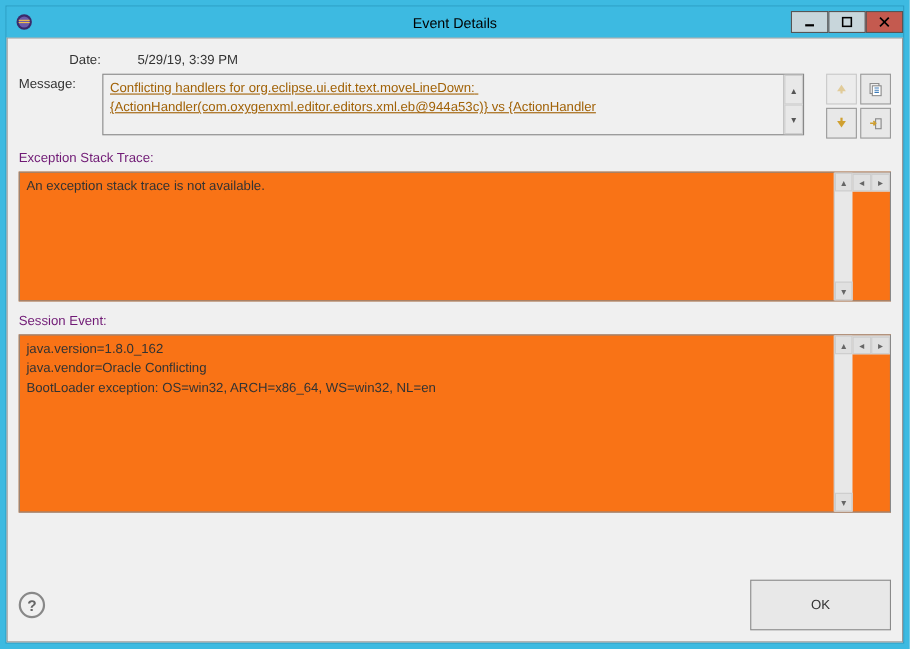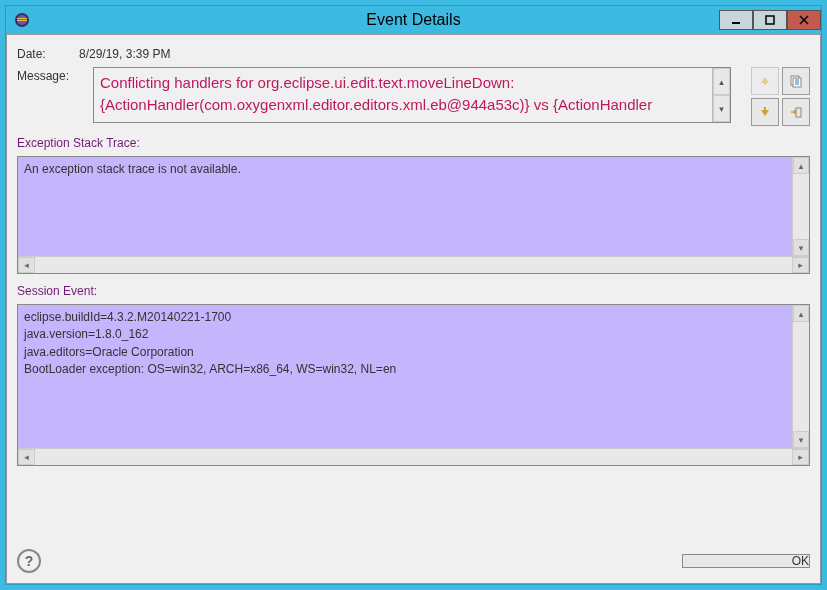--- a/index.html
+++ b/index.html
@@ -33,21 +33,21 @@
     margin-left: 8px;
     display: flex;
     align-items: center;
     justify-content: center;
   }
   .title-text {
     position: absolute;
     left: 0; right: 0;
     text-align: center;
     color: #000;
-    font-size: 16px;
+    font-size: 13px;
     pointer-events: none;
   }
   .win-controls {
     margin-left: auto;
     display: flex;
   }
   .win-btn {
     width: 34px;
     height: 20px;
     border: 1px solid #555;
@@ -63,21 +63,21 @@
   .win-btn.close { background: #c45a4f; }
   .content {
     flex: 1;
     background: #f0f0f0;
     border: 1px solid #999;
     padding: 10px;
     display: flex;
     flex-direction: column;
     gap: 6px;
   }
-  .row { display: flex; align-items: center; gap: 6px; }
+  .row { display: flex; align-items: center; gap: 6px; margin-left: 46px; }
   .label { width: 56px; color: #333; padding-top: 2px; }
   .value { color: #333; padding-top: 2px; }
   .severity-icon {
     width: 12px; height: 12px;
     background: #d63030;
     border-radius: 50%;
     display: inline-flex;
     align-items: center;
     justify-content: center;
     color: #fff;
@@ -89,25 +89,26 @@
   .msg-box {
     flex: 1;
     border: 1px solid #888;
     background: #f0f0f0;
     display: flex;
     height: 56px;
   }
   .msg-text {
     flex: 1;
     padding: 4px 6px;
-    color: #be185d;
+    color: #a16207;
     line-height: 1.45;
-    font-size: 15px;
+    font-size: 12px;
     white-space: pre-wrap;
     overflow: hidden;
+    text-decoration: underline;
   }
   .spinner-col {
     width: 18px;
     display: flex;
     flex-direction: column;
     border-left: 1px solid #bbb;
   }
   .spinner-btn {
     flex: 1;
     display: flex;
@@ -128,23 +129,23 @@
     border: 1px solid #9a9a9a;
     background: #e8e8e8;
     display: flex;
     align-items: center;
     justify-content: center;
   }
   .icon-btn.disabled { opacity: 0.45; }
   .section-label { color: #701a75; margin-top: 4px; }
   .textarea-wrap {
     border: 1px solid #888;
-    background: #c4b5fd;
-    display: flex;
-    flex-direction: column;
+    background: #f97316;
+    display: flex;
+    flex-direction: row;
   }
   .textarea-body {
     flex: 1;
     position: relative;
     display: flex;
   }
   .textarea-content {
     flex: 1;
     padding: 4px 6px;
     color: #333;
@@ -203,26 +204,26 @@
     align-items: center;
     justify-content: center;
     color: #666;
     font-size: 14px;
     font-weight: bold;
     background: #f0f0f0;
   }
   .ok-btn {
     margin-left: auto;
     width: 128px;
-    height: 14px;
+    height: 46px;
     border: 1px solid #8a8a8a;
     background: #e8e8e8;
     display: flex;
     align-items: center;
-    justify-content: flex-end;
+    justify-content: center;
     color: #333;
   }
   .redact {
     display: inline-block;
     background: #000;
     color: #000;
     width: 72px;
     height: 13px;
     vertical-align: text-bottom;
   }
@@ -259,21 +260,21 @@
             <line x1="9" y1="1" x2="1" y2="9" stroke="#000" stroke-width="1.5"></line>
           </svg>
       </div>
     </div>
   </div>
 
   <div class="content">
 
     <div class="row">
       <div class="label">Date:</div>
-      <div class="value">8/29/19, 3:39 PM</div>
+      <div class="value">5/29/19, 3:39 PM</div>
     </div>
 
 
     <div class="msg-row">
       <div class="label">Message:</div>
       <div class="msg-box">
         <div class="msg-text">Conflicting handlers for org.eclipse.ui.edit.text.moveLineDown: {ActionHandler(com.oxygenxml.editor.editors.xml.eb@944a53c)} vs {ActionHandler</div>
         <div class="spinner-col">
           <div class="spinner-btn">▴</div>
           <div class="spinner-btn">▾</div>
@@ -323,21 +324,21 @@
       <div class="hscroll">
         <div class="arrow">◂</div>
         <div class="track"></div>
         <div class="arrow">▸</div>
       </div>
     </div>
 
     <div class="section-label">Session Event:</div>
     <div class="textarea-wrap session-box">
       <div class="textarea-body">
-        <div class="textarea-content" id="session-content"><div>eclipse.buildId=4.3.2.M20140221-1700</div><div>java.version=1.8.0_162</div><div>java.editors=Oracle Corporation</div><div>BootLoader exception: OS=win32, ARCH=x86_64, WS=win32, NL=en</div></div>
+        <div class="textarea-content" id="session-content"><div>java.version=1.8.0_162</div><div>java.vendor=Oracle Conflicting</div><div>BootLoader exception: OS=win32, ARCH=x86_64, WS=win32, NL=en</div></div>
         <div class="vscroll">
           <div class="arrow">▴</div>
           <div class="track"></div>
           <div class="arrow">▾</div>
         </div>
       </div>
       <div class="hscroll">
         <div class="arrow">◂</div>
         <div class="track"></div>
         <div class="arrow">▸</div>

